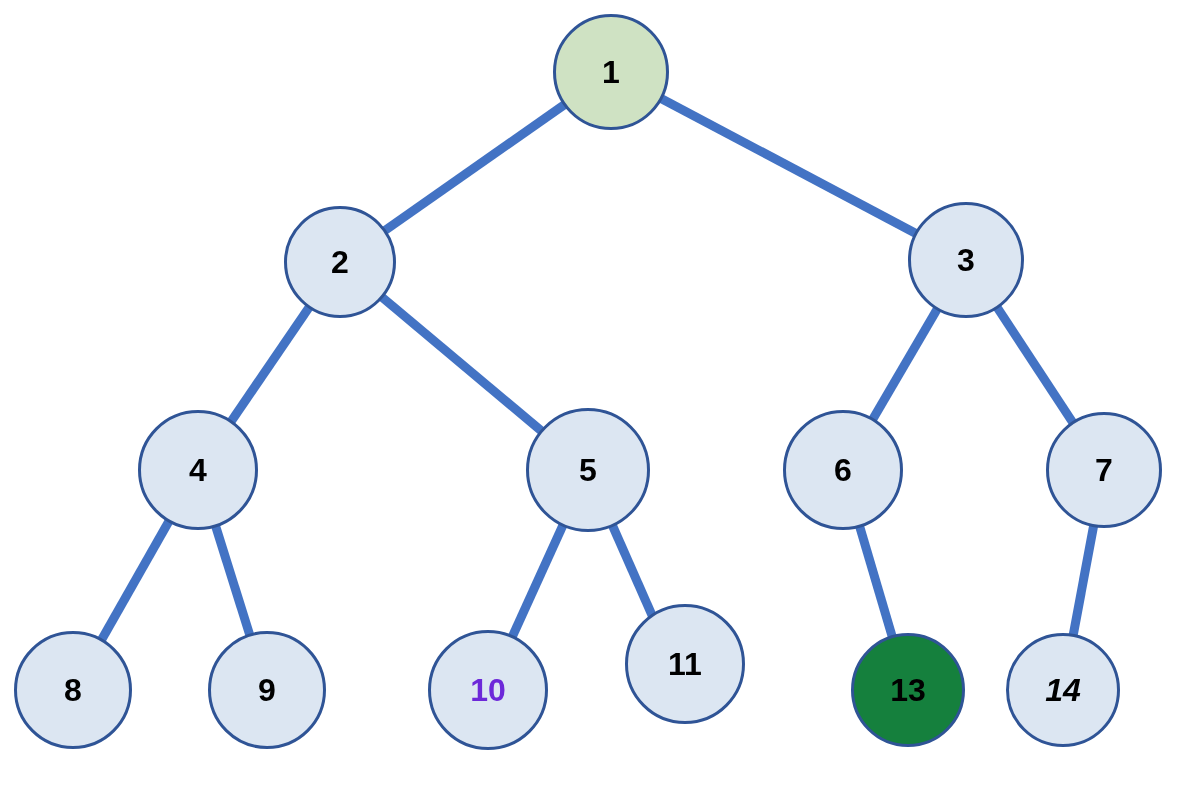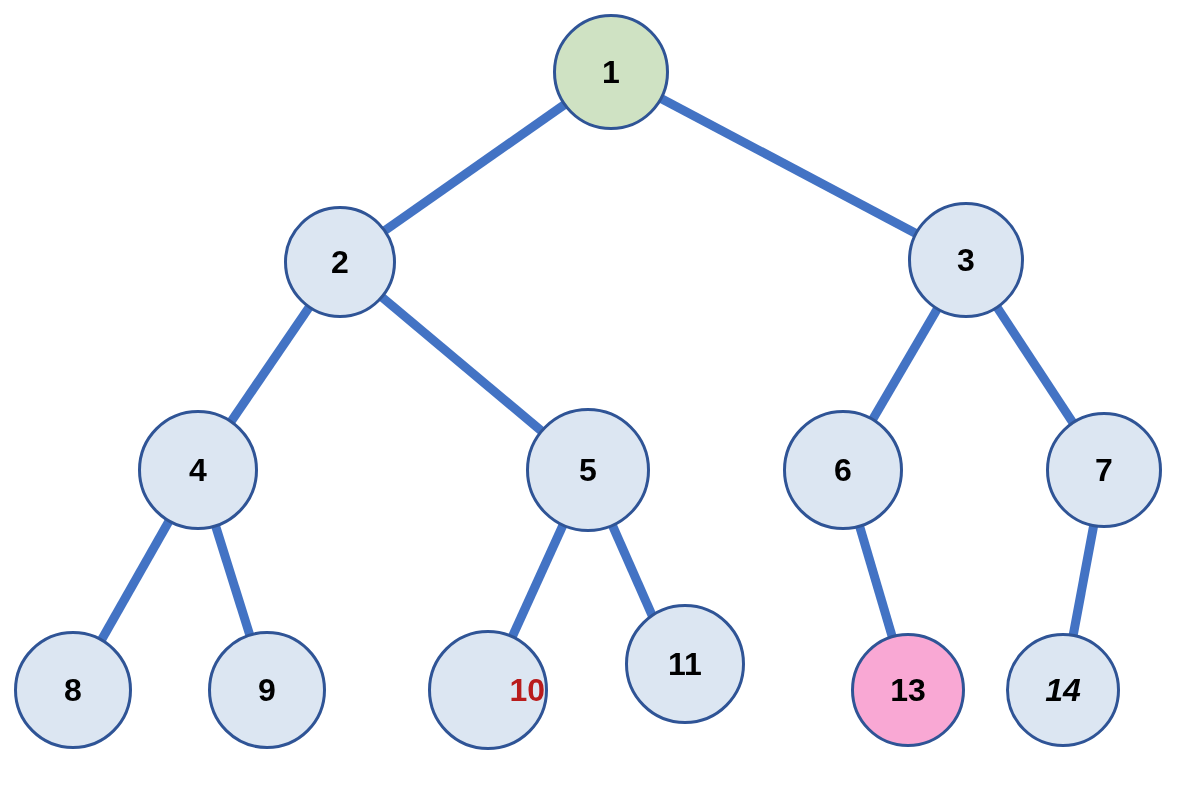--- a/index.html
+++ b/index.html
@@ -83,26 +83,26 @@
       </div>
       <div class="tree-node" style="left: 1046px; top: 412px; width: 116px; height: 116px; background: rgb(220, 230, 242); border: 3px solid rgb(47, 84, 150); font-size: 32px; color: rgb(0, 0, 0);">
         <span class="node-label">7</span>
       </div>
       <div class="tree-node" style="left: 14px; top: 631px; width: 118px; height: 118px; background: rgb(220, 230, 242); border: 3px solid rgb(47, 84, 150); font-size: 32px; color: rgb(0, 0, 0);">
         <span class="node-label">8</span>
       </div>
       <div class="tree-node" style="left: 208px; top: 631px; width: 118px; height: 118px; background: rgb(220, 230, 242); border: 3px solid rgb(47, 84, 150); font-size: 32px; color: rgb(0, 0, 0);">
         <span class="node-label">9</span>
       </div>
-      <div class="tree-node" style="left: 428px; top: 630px; width: 120px; height: 120px; background: rgb(220, 230, 242); border: 3px solid rgb(47, 84, 150); font-size: 32px; color: #b91c1c; justify-content: flex-end;">
+      <div class="tree-node" style="left: 428px; top: 630px; width: 120px; height: 120px; background: rgb(220, 230, 242); border: 3px solid rgb(47, 84, 150); font-size: 32px; color: #6d28d9;">
         <span class="node-label">10</span>
       </div>
       <div class="tree-node" style="left: 625px; top: 604px; width: 120px; height: 120px; background: rgb(220, 230, 242); border: 3px solid rgb(47, 84, 150); font-size: 32px; color: rgb(0, 0, 0);">
         <span class="node-label">11</span>
       </div>
-      <div class="tree-node" style="left: 851px; top: 633px; width: 114px; height: 114px; background: #f9a8d4; border: 3px solid rgb(47, 84, 150); font-size: 32px; color: rgb(0, 0, 0);">
+      <div class="tree-node" style="left: 851px; top: 633px; width: 114px; height: 114px; background: #15803d; border: 3px solid rgb(47, 84, 150); font-size: 32px; color: rgb(0, 0, 0);">
         <span class="node-label">13</span>
       </div>
       <div class="tree-node" style="left: 1006px; top: 633px; width: 114px; height: 114px; background: rgb(220, 230, 242); border: 3px solid rgb(47, 84, 150); font-size: 32px; color: rgb(0, 0, 0); font-style: italic;">
         <span class="node-label">14</span>
       </div>
     </div>
 </div>
 
 </body></html>

